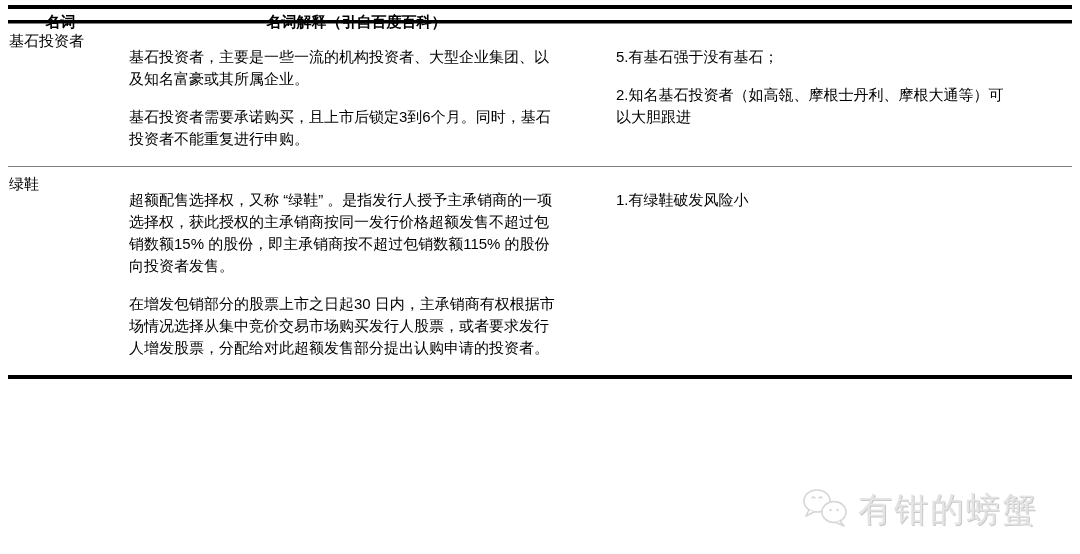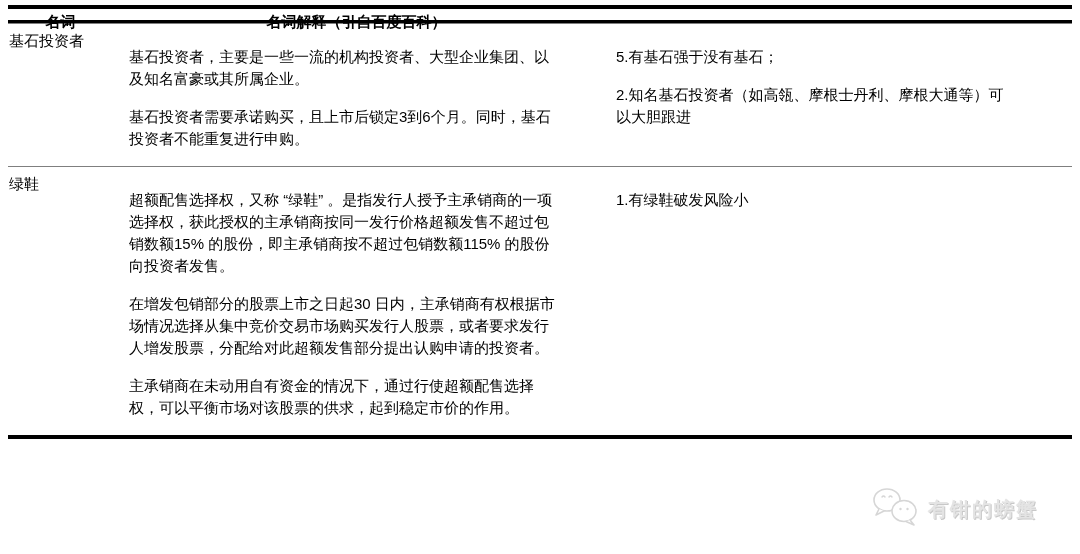--- a/index.html
+++ b/index.html
@@ -53,25 +53,25 @@
   .watermark {
     position: absolute;
     right: 42px;
     top: 487px;
     display: flex;
     align-items: center;
     gap: 8px;
     user-select: none;
   }
   .watermark-text {
-    font-size: 20px;
+    font-size: 34px;
     letter-spacing: 2px;
     color: #e4e4e4;
     text-shadow: 1px 1px 0 #c8c8c8, -1px -1px 0 #ffffff;
-    font-weight: bold;
+    font-weight: normal;
   }
   .wm-icon { width: 48px; height: 40px; }
 </style>
 </head>
 <body>
 
 <div class="glossary-table">
 
   <div class="t-row t-header">
     <div class="h-cell">名词</div>
@@ -89,21 +89,20 @@
       <p>2.知名基石投资者（如高瓴、摩根士丹利、摩根大通等）可以大胆跟进</p>
     </div>
   </div>
 
 
   <div class="t-row t-body-row row-3">
     <div class="cell term-cell">绿鞋</div>
     <div class="cell expl-cell">
       <p>超额配售选择权，又称 “绿鞋” 。是指发行人授予主承销商的一项选择权，获此授权的主承销商按同一发行价格超额发售不超过包销数额15% 的股份，即主承销商按不超过包销数额115% 的股份向投资者发售。</p>
       <p>在增发包销部分的股票上市之日起30 日内，主承销商有权根据市场情况选择从集中竞价交易市场购买发行人股票，或者要求发行人增发股票，分配给对此超额发售部分提出认购申请的投资者。</p>
-      <p>主承销商在未动用自有资金的情况下，通过行使超额配售选择权，可以平衡市场对该股票的供求，起到稳定市价的作用。</p>
     </div>
     <div class="cell ref-cell">
       <p>1.有绿鞋破发风险小</p>
     </div>
   </div>
 
 
 </div>
 
 <div class="watermark">

